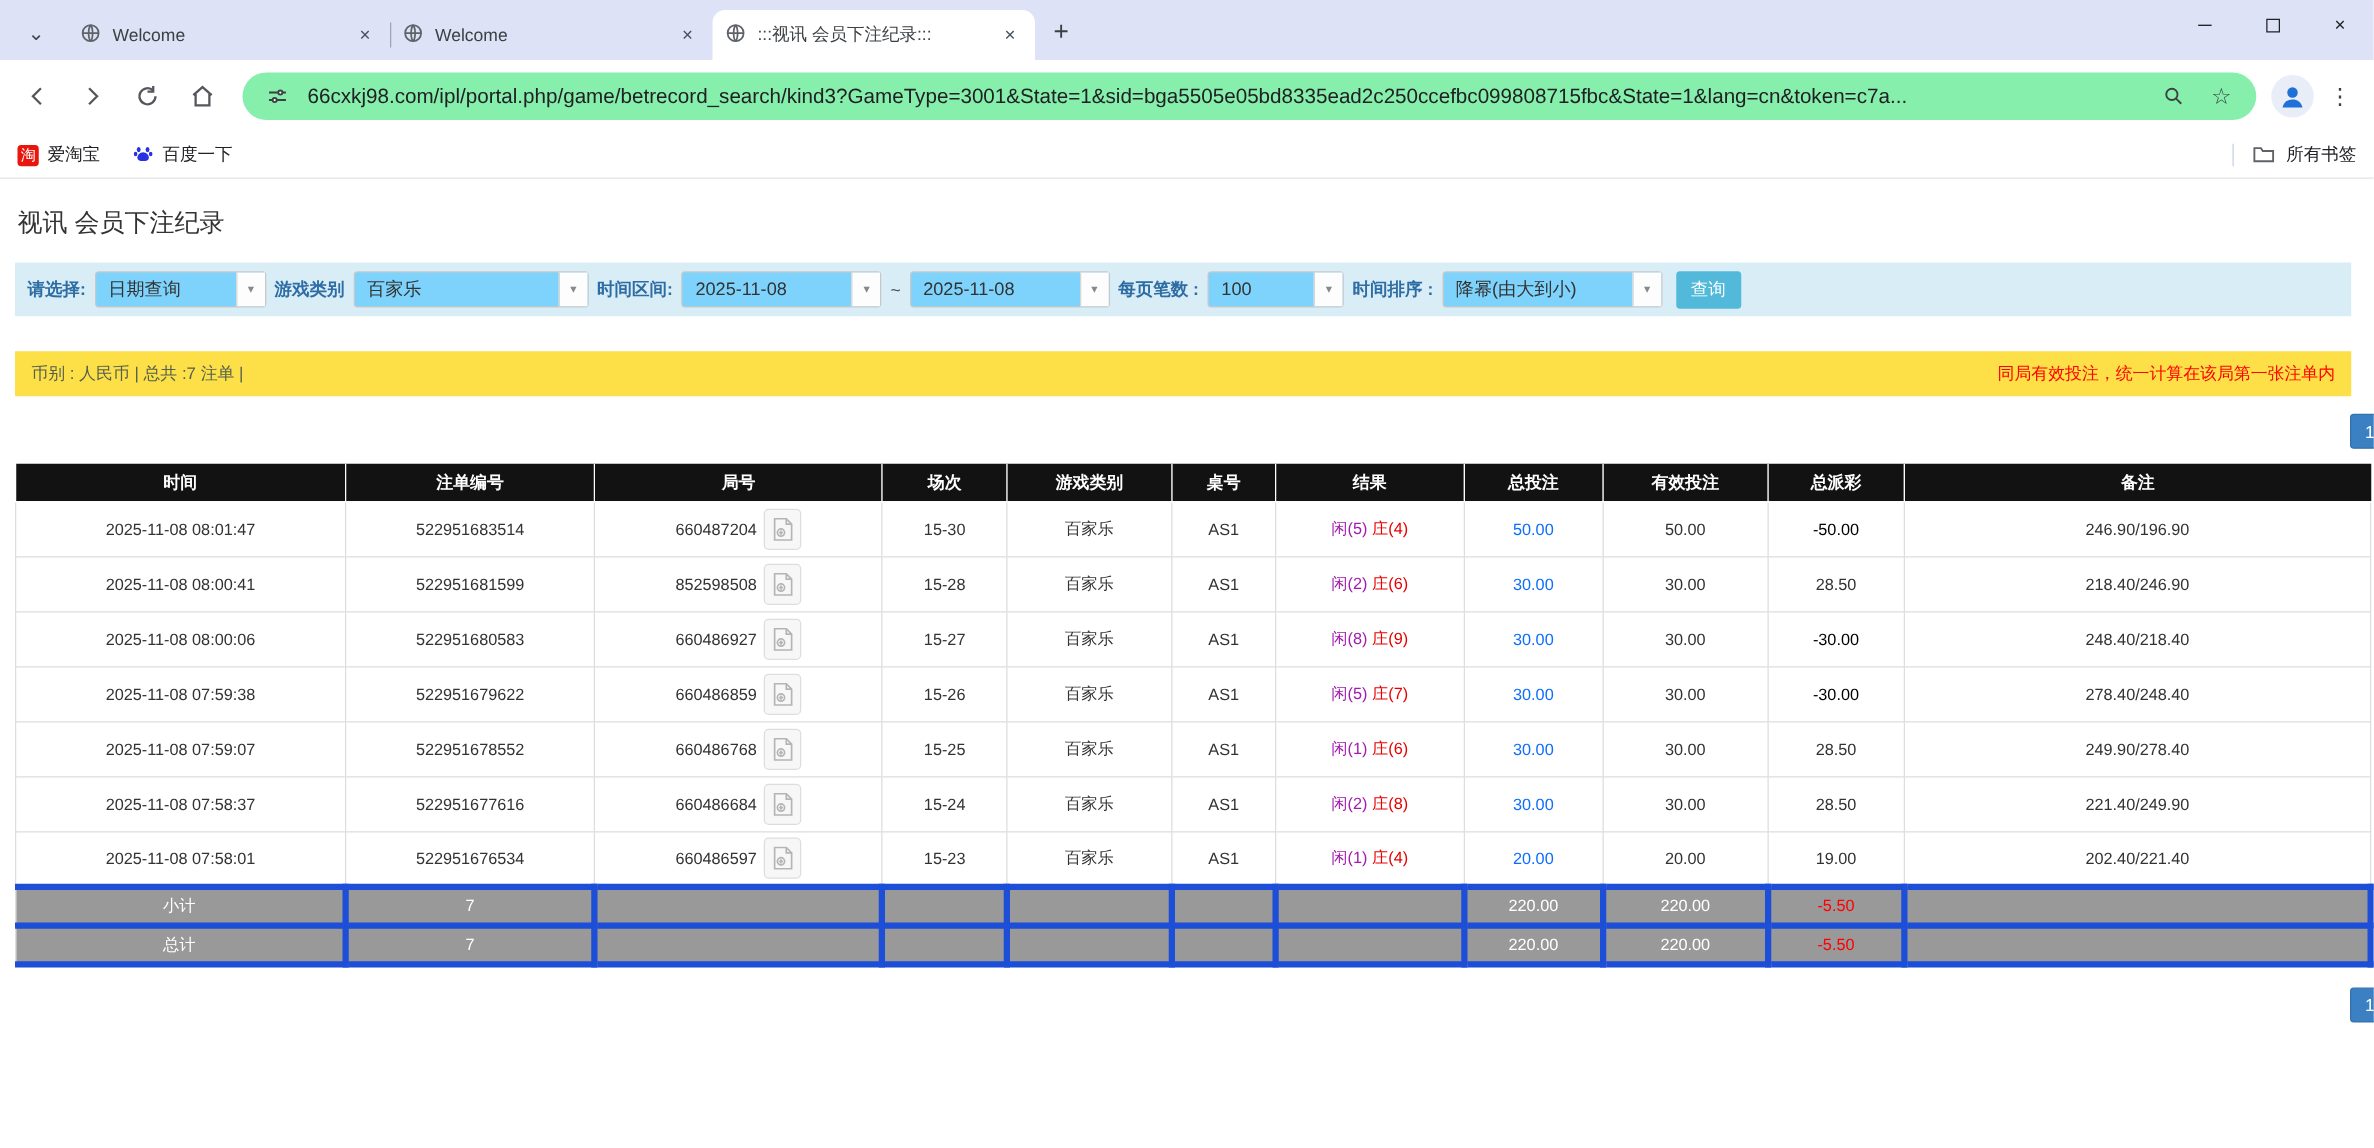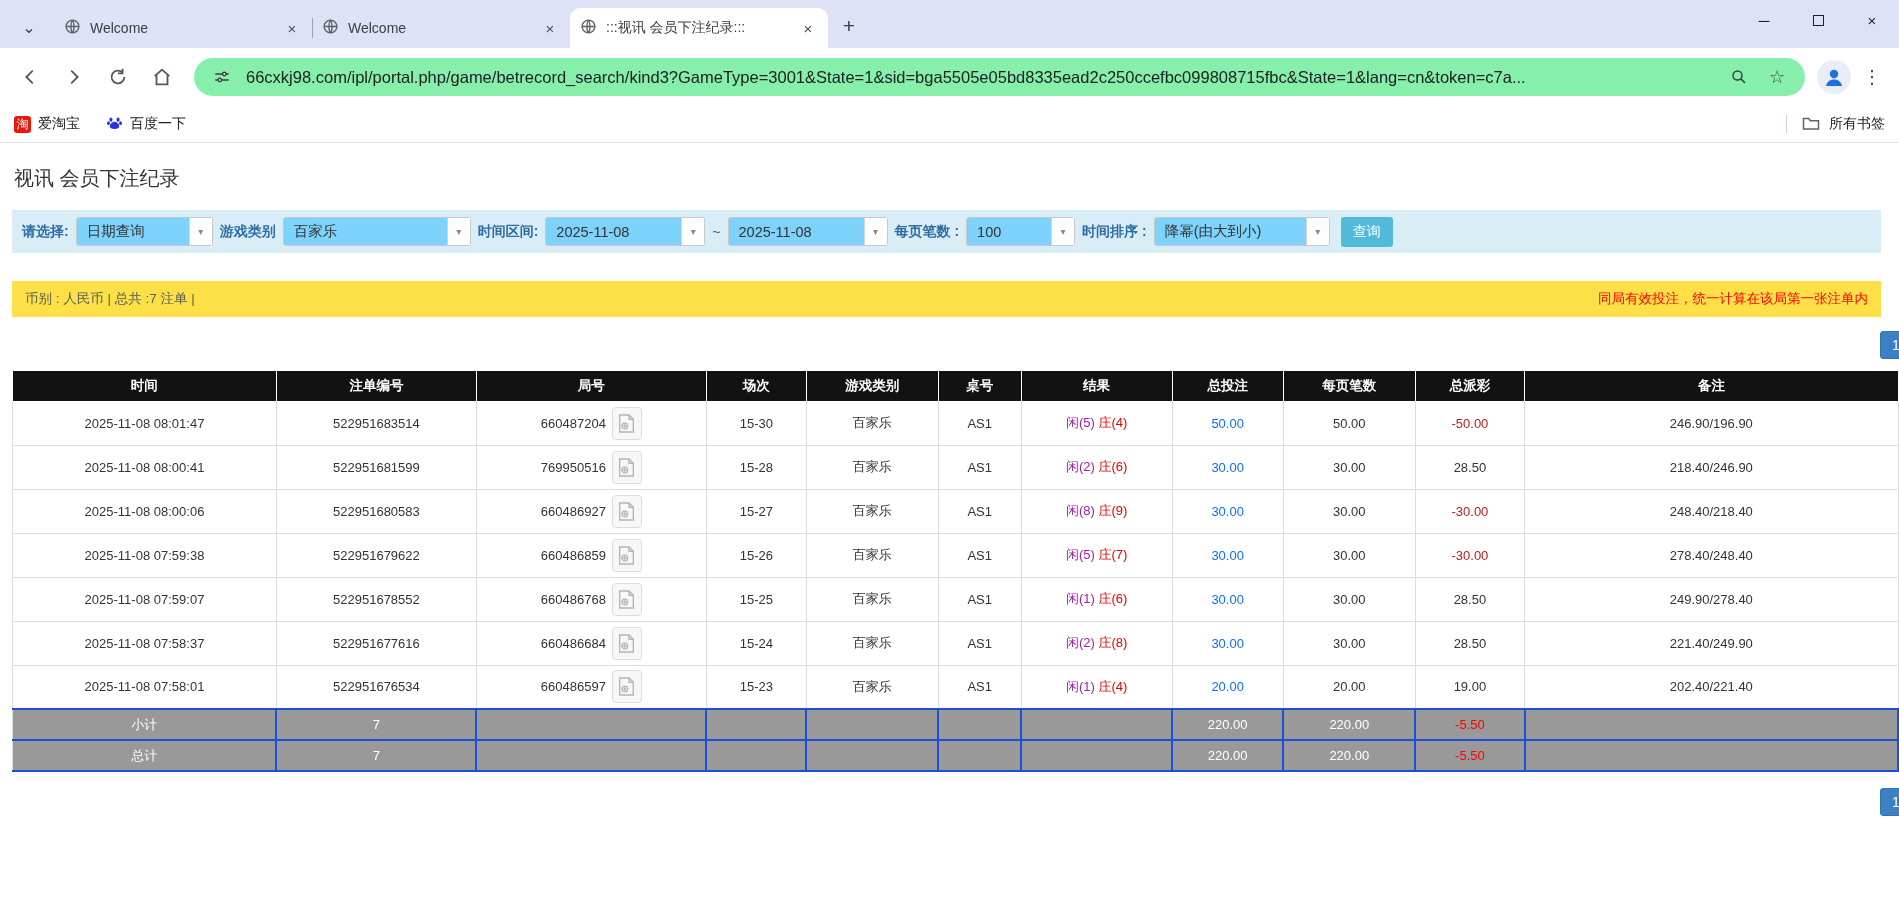--- a/index.html
+++ b/index.html
@@ -78,22 +78,22 @@
     border-right:1px solid #fff; border-bottom:1px solid #fff; }
   table.bets th:last-child { border-right:none; }
   table.bets td { border:1px solid #ddd; height:44px; text-align:center; background:#fff; }
   table.bets tr td:first-child { border-left:1px solid #ddd; }
   .round-cell .round-wrap { display:inline-flex; align-items:center; gap:6px; }
   .video-btn { width:30px; height:33px; background:#f7f7f7; border:1px solid #ddd; border-radius:4px;
     display:inline-flex; align-items:center; justify-content:center; }
   .res-player { color:#a21caf; }
   .res-banker { color:#e60000; }
   .amt-blue { color:#0d6efd; }
-  .neg { color:#b91c1c; }
-  tr.foot td { background:#999; color:#fff; border:2px solid #1d4ed8; height:31px; font-size:13px; }
+  .neg { color:#000000; }
+  tr.foot td { background:#999; color:#fff; border:5px solid #1d4ed8; height:31px; font-size:13px; }
   tr.foot td.neg { color:#ff0000; }
 </style>
 </head>
 <body>
 
 <div class="tabstrip">
   <div class="tab-search">⌄</div>
 
   <div class="tab">
     <span>
@@ -286,21 +286,21 @@
     <thead>
       <tr>
         <th>时间</th>
         <th>注单编号</th>
         <th>局号</th>
         <th>场次</th>
         <th>游戏类别</th>
         <th>桌号</th>
         <th>结果</th>
         <th>总投注</th>
-        <th>每页笔数</th>
+        <th>有效投注</th>
         <th>总派彩</th>
         <th>备注</th>
       </tr>
     </thead>
     <tbody id="rows-body">
   <tr>
     <td>2025-11-08 08:01:47</td>
     <td>522951683514</td>
     <td class="round-cell">
       <span class="round-wrap">
@@ -326,21 +326,21 @@
     <td>50.00</td>
     <td class="neg">-50.00</td>
     <td>246.90/196.90</td>
   </tr>
 
   <tr>
     <td>2025-11-08 08:00:41</td>
     <td>522951681599</td>
     <td class="round-cell">
       <span class="round-wrap">
-        <span>769950516</span>
+        <span>852598508</span>
         <span class="video-btn">
           <svg width="17" height="19" viewBox="0 0 20 22" fill="none" stroke="#b5b5b5" stroke-width="1.6">
             <path d="M2 1h11l5 5v15H2z"></path>
                   <path d="M13 1v5h5"></path>
                   <circle cx="8" cy="14" r="3.4"></circle>
                   <path d="M8 12v4M6.2 14h3.6"></path>
           </svg>
         </span>
       </span>
     </td>

